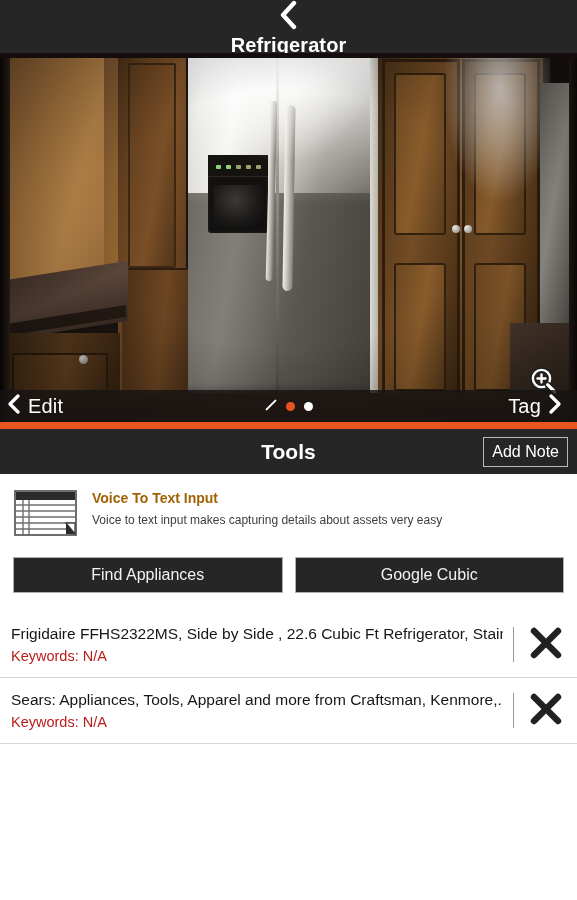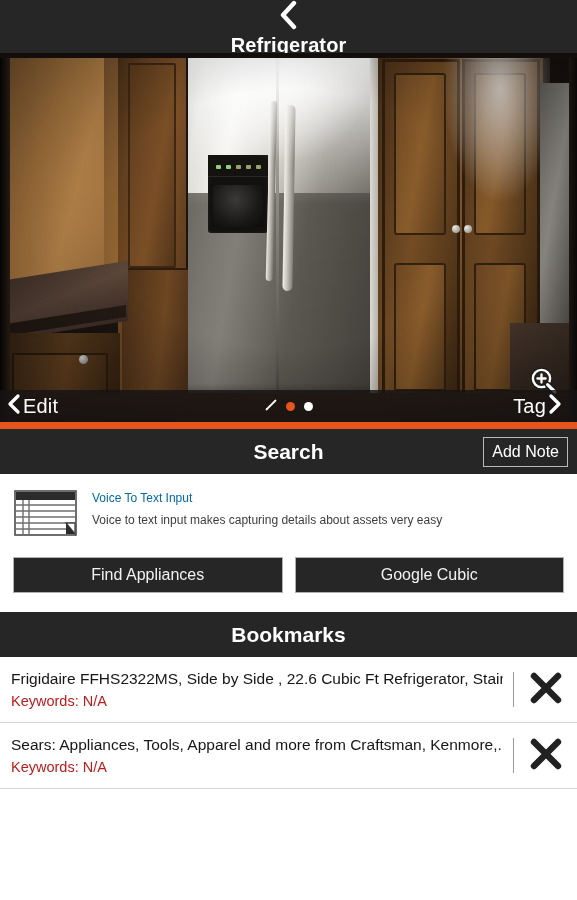--- a/index.html
+++ b/index.html
@@ -214,21 +214,21 @@
   }
 
   
   .photo-bar {
     position:absolute; left:0; bottom:0; width:577px; height:32px;
     background:rgba(22,20,19,.82);
     display:flex; align-items:center;
     color:#fff;
   }
   .pb-left, .pb-right {
-    display:flex; align-items:center; cursor:pointer;
+    display:flex; align-items:center; gap:5px; cursor:pointer;
     font-size:20px; letter-spacing:.2px;
   }
   .pb-left { padding-left:6px; }
   .pb-right { margin-left:auto; padding-right:14px; }
   .pb-dots {
     position:absolute; left:50%; transform:translateX(-50%);
     display:flex; align-items:center; gap:9px;
   }
   .dot { width:9px; height:9px; border-radius:50%; cursor:pointer; }
   .dot.orange { background:#e8541e; }
@@ -248,21 +248,21 @@
     color:#ffffff; font-size:16px;
     padding:5px 8px; cursor:pointer;
     font-family:"Liberation Sans", sans-serif;
   }
 
   
   .notes-body { background:#ffffff; padding:14px 0 0 0; }
   .note-row { display:flex; align-items:flex-start; padding:0 13px 0 14px; }
   .notepad-icon { flex:0 0 auto; margin-top:2px; }
   .note-text { margin-left:15px; }
-  .note-title { font-size:12px; font-weight:normal; color:#0369a1; line-height:20px; }
+  .note-title { font-size:14px; font-weight:bold; color:#a16207; line-height:20px; }
   .note-desc { font-size:12px; color:#3d3d3d; line-height:22px; margin-top:1px; }
 
   .btn-row { display:flex; gap:12px; padding:17px 13px 19px 13px; }
   .dark-btn {
     flex:1; background:#262626; border:1px solid #b0b0b0;
     color:#f2f2f2; font-size:16px;
     height:36px; cursor:pointer;
     font-family:"Liberation Sans", sans-serif;
   }
 
@@ -421,21 +421,21 @@
             <polyline points="5,3 13,11 5,19" fill="none" stroke="#ffffff" stroke-width="3.3" stroke-linecap="round" stroke-linejoin="round"></polyline>
           </svg>
         </span>
       </div>
     </div>
   </div>
 
   <div class="orange-rule"></div>
 
   <div class="section-head">
-    <div class="section-title">Search</div>
+    <div class="section-title">Tools</div>
     <button class="add-note-btn">Add Note</button>
   </div>
 
   <div class="notes-body">
     <div class="note-row">
       <span class="notepad-icon">
         <svg width="63" height="46" viewBox="0 0 63 46">
           <rect x="1" y="1" width="61" height="44" fill="#ffffff" stroke="#4a4a4a" stroke-width="1.6"></rect>
           <rect x="2" y="2" width="59" height="8" fill="#2b2b2b"></rect>
           <line x1="2" y1="15" x2="61" y2="15" stroke="#6f6f6f" stroke-width="1.4"></line>
@@ -454,23 +454,20 @@
         <div class="note-desc">Voice to text input makes capturing details about assets very easy</div>
       </div>
     </div>
 
     <div class="btn-row">
       <button class="dark-btn">Find Appliances</button>
       <button class="dark-btn">Google Cubic</button>
     </div>
   </div>
 
-  <div class="section-head">
-    <div class="section-title">Bookmarks</div>
-  </div>
 
   <div class="bm-list">
     <div class="bm-row">
       <div class="bm-texts">
         <div class="bm-title">Frigidaire FFHS2322MS, Side by Side , 22.6 Cubic Ft Refrigerator, Stainl...</div>
         <div class="bm-keywords">Keywords: N/A</div>
       </div>
       <div class="bm-sep"></div>
       <div class="bm-del">
         <span>

